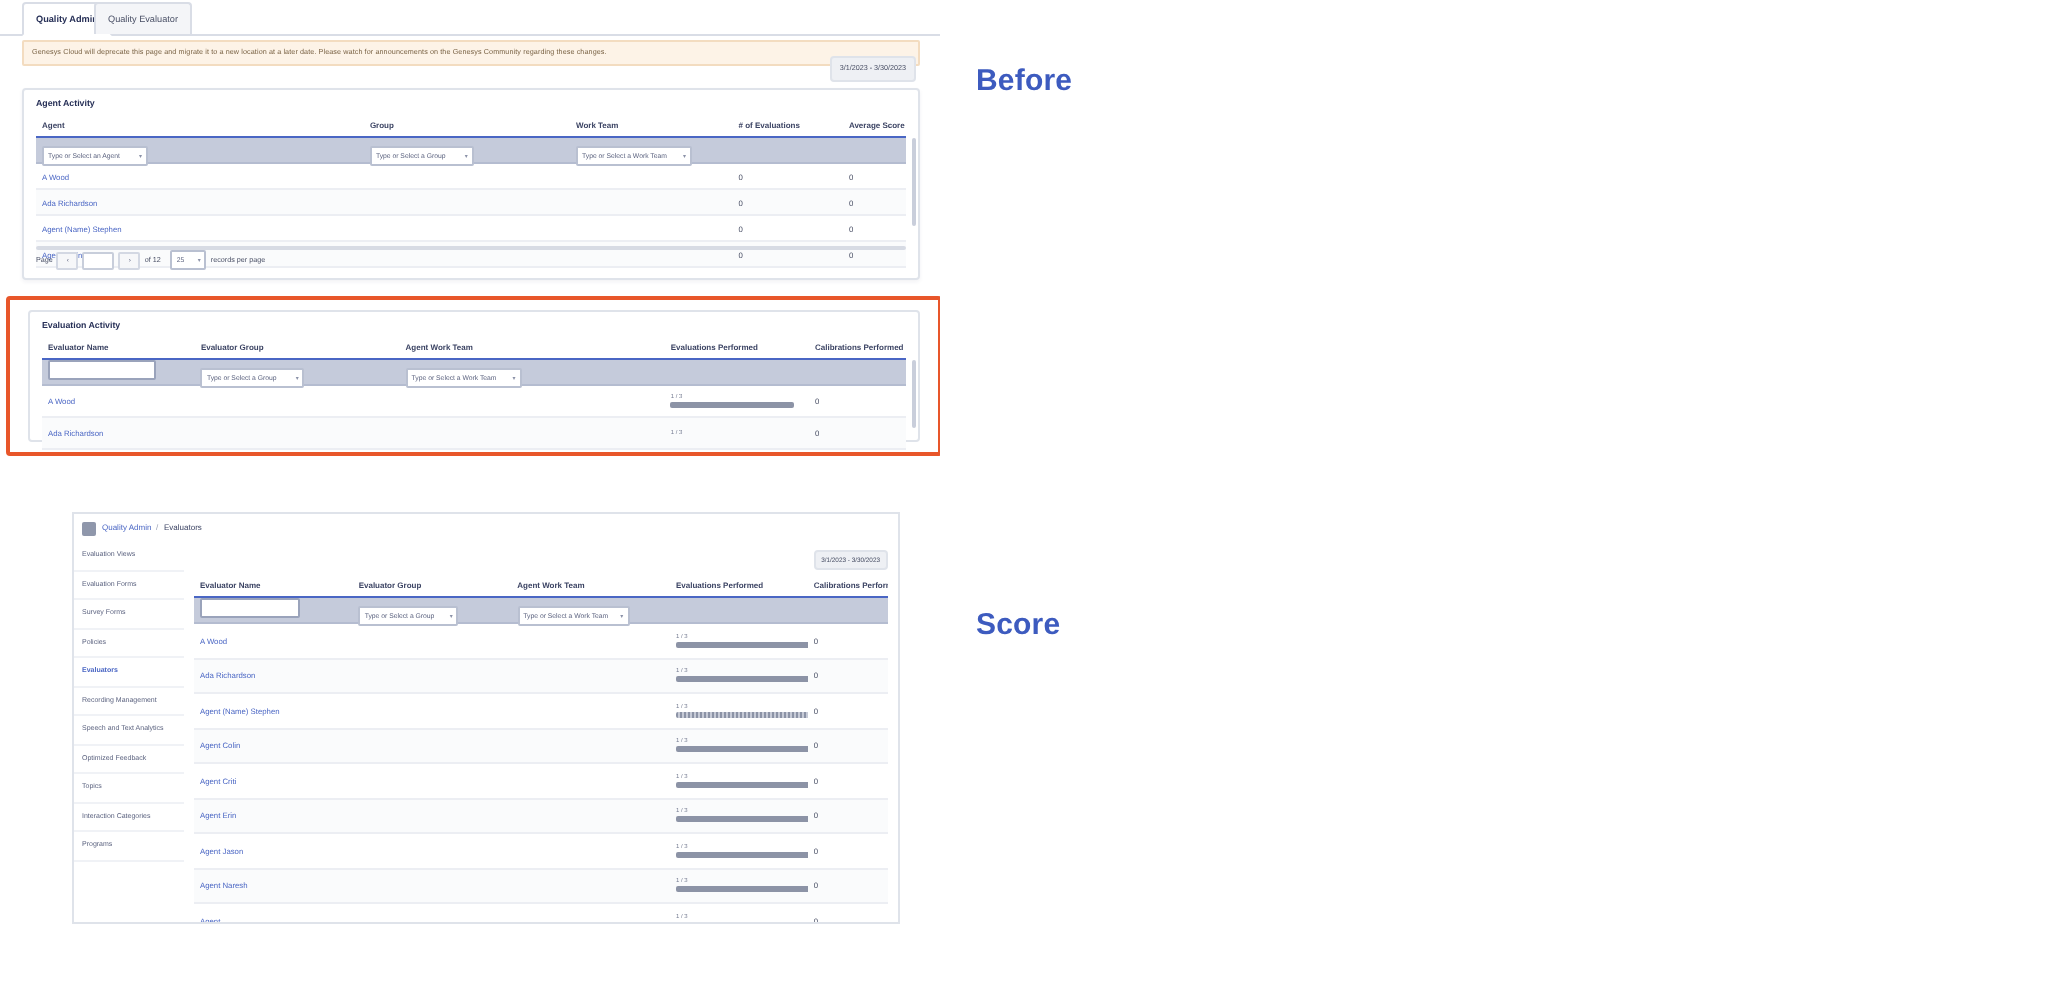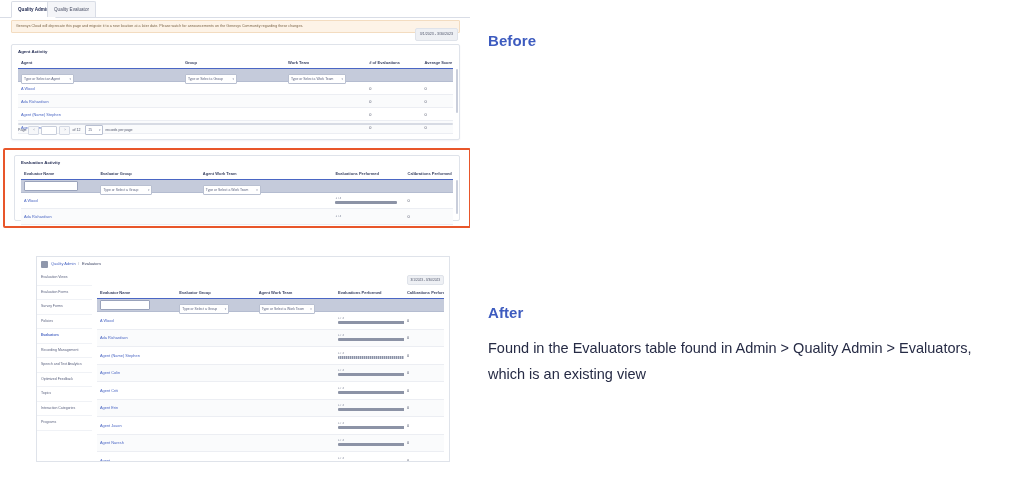--- a/index.html
+++ b/index.html
@@ -457,17 +457,16 @@
         </div>
       </div>
     </div>
   </div>
 
   <div class="ann" id="ann-before">
     <div class="ann-title">Before</div>
   </div>
 
   <div class="ann" id="ann-after">
-    <div class="ann-title">After</div>
-    <div class="ann-body">Found in the Evaluators table found in Admin &gt; Quality Admin &gt; Evaluators, which is an existing view</div>
+    <div class="ann-title">Score</div>
   </div>
 
 </div>
 
 </body></html>

